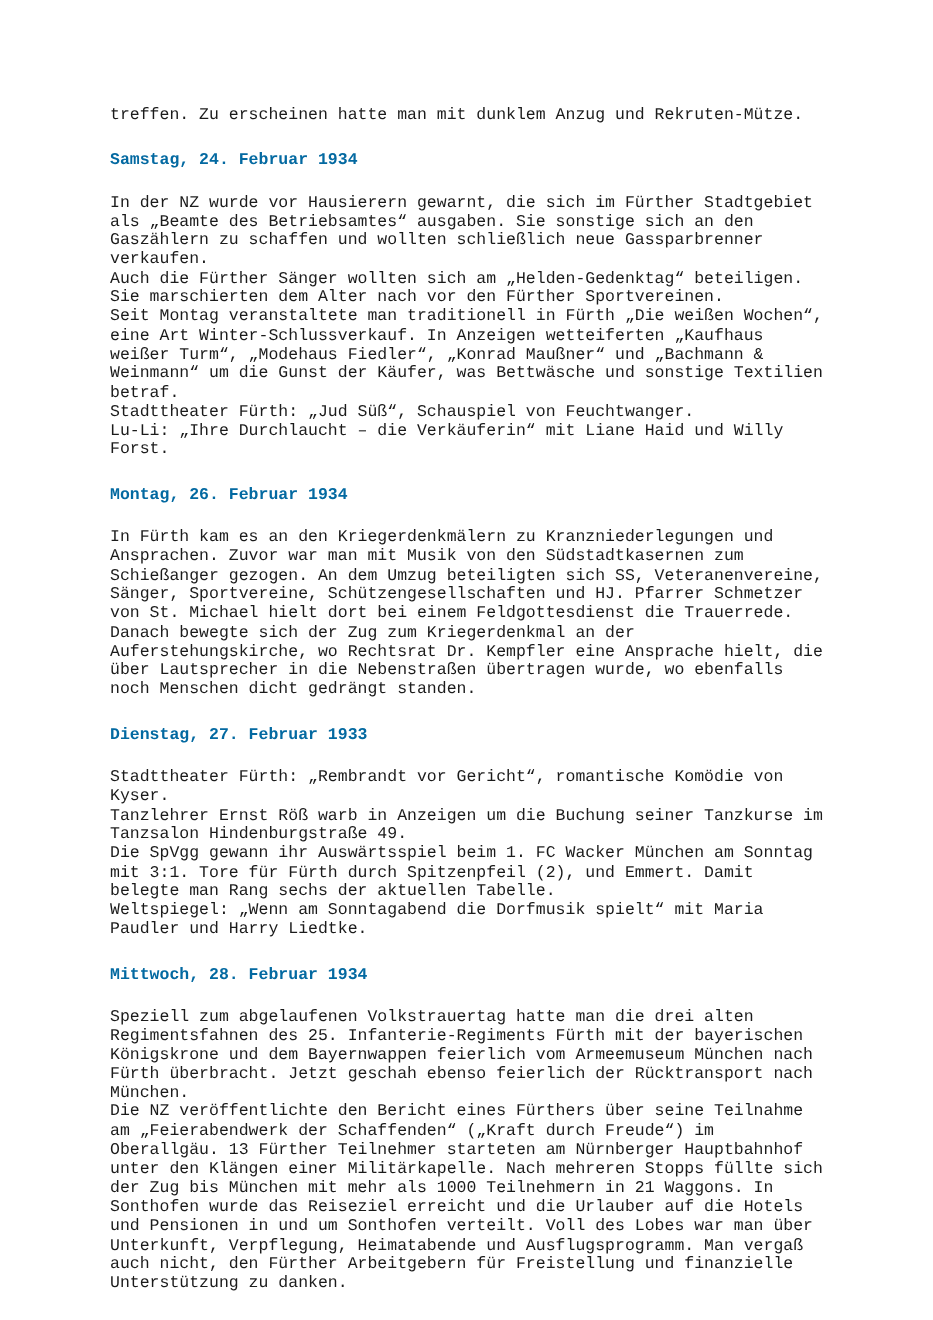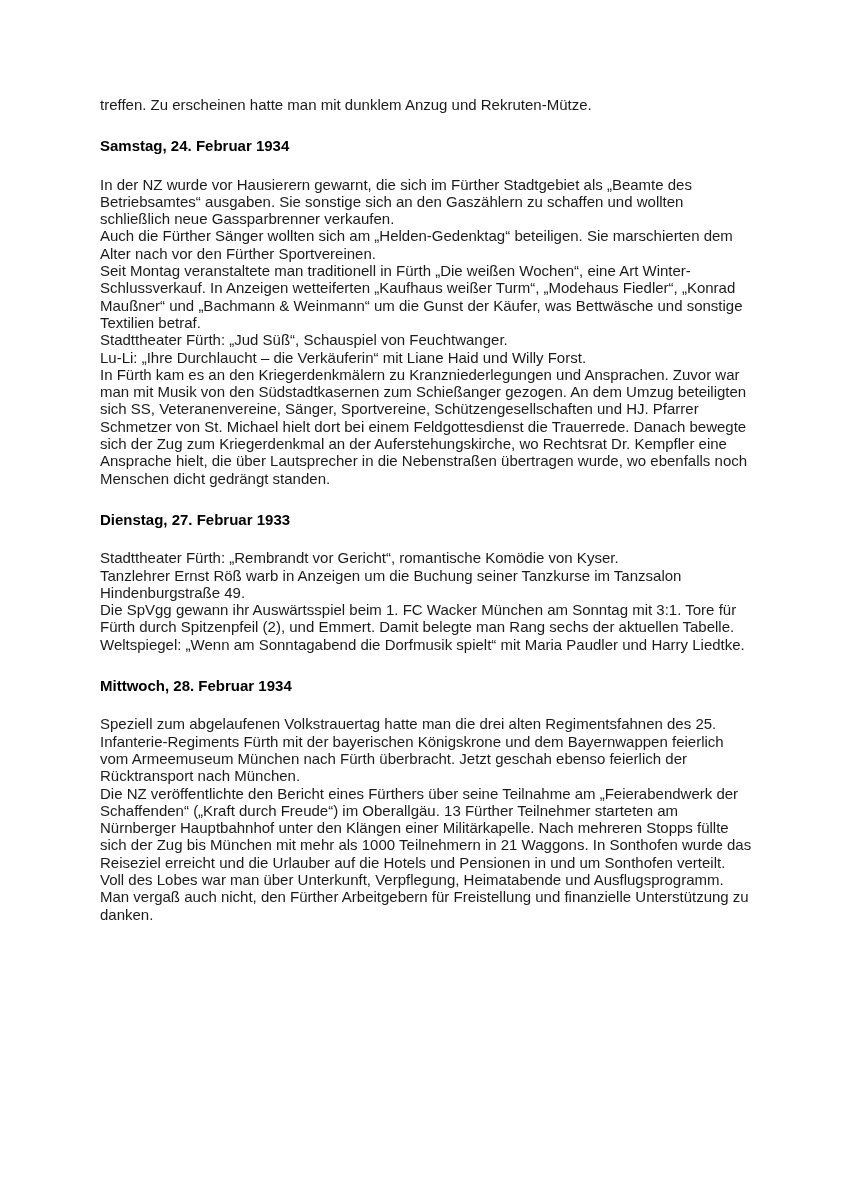--- a/index.html
+++ b/index.html
@@ -9,37 +9,37 @@
     background: #ffffff;
   }
   .page {
     position: relative;
     width: 848px;
     height: 1200px;
     margin: 0 auto;
     background: #ffffff;
     box-sizing: border-box;
     padding: 96px 96px 40px 100px;
-    font-family: Liberation Sans, sans-serif;
+    font-family: Liberation Mono, monospace;
     font-size: 15px;
     line-height: 17.3px;
     color: #1b1b1b;
     overflow: hidden;
   }
   .para {
     margin: 0;
     padding: 0;
   }
   .section-heading {
     margin: 24px 0 21px 0;
     padding: 0;
     font-size: 15px;
     line-height: 17.3px;
     font-weight: bold;
-    color: #000000;
+    color: #0369a1;
   }
   .entries p {
     margin: 0;
     padding: 0;
   }
 </style>
 </head>
 <body>
 
 <div class="page">
@@ -51,20 +51,21 @@
     <div class="entries">
       <p>In der NZ wurde vor Hausierern gewarnt, die sich im Fürther Stadtgebiet als „Beamte des Betriebsamtes“ ausgaben. Sie sonstige sich an den Gaszählern zu schaffen und wollten schließlich neue Gassparbrenner verkaufen.</p>
       <p>Auch die Fürther Sänger wollten sich am „Helden-Gedenktag“ beteiligen. Sie marschierten dem Alter nach vor den Fürther Sportvereinen.</p>
       <p>Seit Montag veranstaltete man traditionell in Fürth „Die weißen Wochen“, eine Art Winter-Schlussverkauf. In Anzeigen wetteiferten „Kaufhaus weißer Turm“, „Modehaus Fiedler“, „Konrad Maußner“ und „Bachmann &amp; Weinmann“ um die Gunst der Käufer, was Bettwäsche und sonstige Textilien betraf.</p>
       <p>Stadttheater Fürth: „Jud Süß“, Schauspiel von Feuchtwanger.</p>
       <p>Lu-Li: „Ihre Durchlaucht – die Verkäuferin“ mit Liane Haid und Willy Forst.</p>
     </div>
   </section>
 
   <section>
+    <h2 class="section-heading">Montag, 26. Februar 1934</h2>
     <div class="entries">
       <p>In Fürth kam es an den Kriegerdenkmälern zu Kranzniederlegungen und Ansprachen. Zuvor war man mit Musik von den Südstadtkasernen zum Schießanger gezogen. An dem Umzug beteiligten sich SS, Veteranenvereine, Sänger, Sportvereine, Schützengesellschaften und HJ. Pfarrer Schmetzer von St. Michael hielt dort bei einem Feldgottesdienst die Trauerrede. Danach bewegte sich der Zug zum Kriegerdenkmal an der Auferstehungskirche, wo Rechtsrat Dr. Kempfler eine Ansprache hielt, die über Lautsprecher in die Nebenstraßen übertragen wurde, wo ebenfalls noch Menschen dicht gedrängt standen.</p>
     </div>
   </section>
 
   <section>
     <h2 class="section-heading">Dienstag, 27. Februar 1933</h2>
     <div class="entries">
       <p>Stadttheater Fürth: „Rembrandt vor Gericht“, romantische Komödie von Kyser.</p>
       <p>Tanzlehrer Ernst Röß warb in Anzeigen um die Buchung seiner Tanzkurse im Tanzsalon Hindenburgstraße 49.</p>

